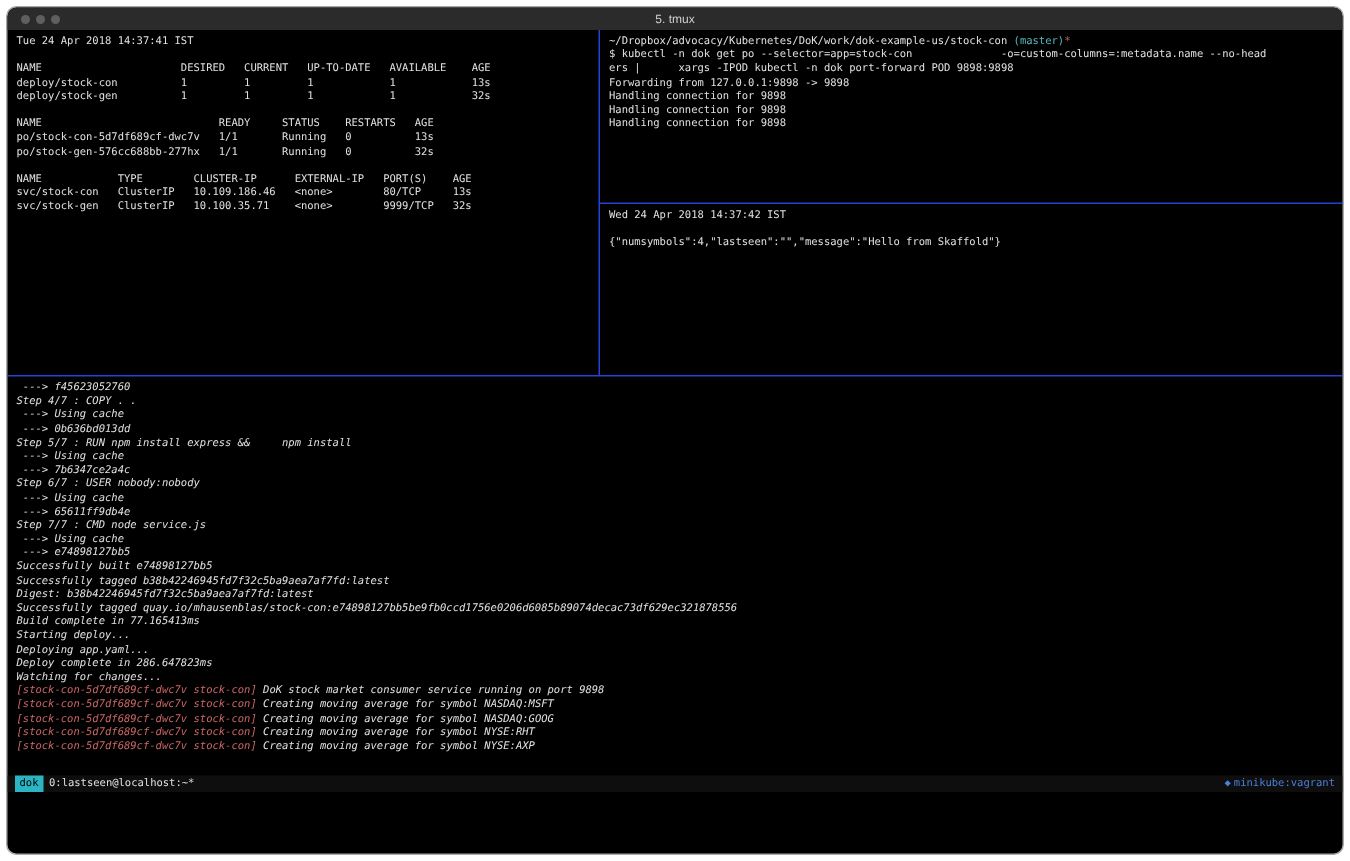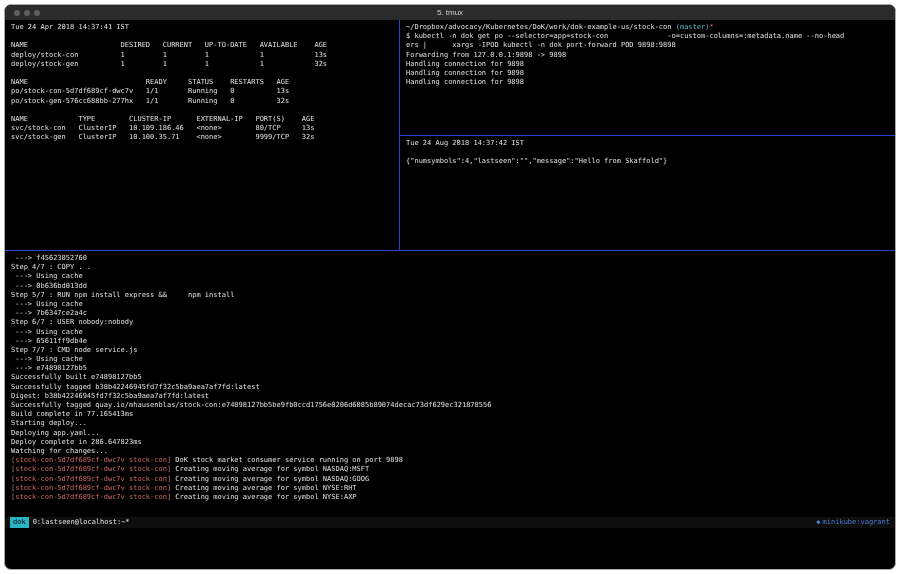--- a/index.html
+++ b/index.html
@@ -22,21 +22,21 @@
   .term{position:absolute;top:15px;left:0;right:0;bottom:0;display:flex;flex-direction:column;border-radius:10px;}
   .row-top{height:230px;flex:none;display:flex;min-width:0;}
   .pane{overflow:hidden;color:var(--terminal_text);font-size:7px;line-height:9.2px;
         white-space:pre;padding:3px 0 0 6px;}
   .pane-left{width:394px;flex:none;}
   .vdiv{width:1px;flex:none;background:var(--pane_border);}
   .col-right{flex:1;display:flex;flex-direction:column;min-width:0;}
   .pane-rt{height:115px;flex:none;}
   .hdiv{height:1px;flex:none;background:var(--pane_border);}
   .pane-rm{flex:1;}
-  .pane-bottom{height:266px;flex:none;}
+  .pane-bottom{height:266px;flex:none;font-style:italic;}
   .statusbar{height:11px;flex:none;background:var(--status_bg);display:flex;align-items:center;
              font-size:7px;line-height:11px;padding:0 5px;color:var(--terminal_text);white-space:pre;}
   .session{background:var(--session_badge_bg);color:var(--session_badge_text);padding:0 3px;}
   .winitem{margin-left:4px;}
   .sright{margin-left:auto;color:var(--minikube_blue);display:flex;align-items:center;gap:2px;}
   .filler{flex:1;}
   .c-red{color:var(--red);}
   .c-cyan{color:var(--cyan);margin-top:30px;}
   .tline{height:9.2px;}
 </style>
@@ -53,21 +53,21 @@
     <span class="title">5. tmux</span>
   </div>
 
   <div class="term">
     <div class="row-top">
       <div class="pane pane-left"><div class="tline"><span>Tue 24 Apr 2018 14:37:41 IST</span></div><div class="tline">&nbsp;</div><div class="tline"><span>NAME                      DESIRED   CURRENT   UP-TO-DATE   AVAILABLE    AGE</span></div><div class="tline"><span>deploy/stock-con          1         1         1            1            13s</span></div><div class="tline"><span>deploy/stock-gen          1         1         1            1            32s</span></div><div class="tline">&nbsp;</div><div class="tline"><span>NAME                            READY     STATUS    RESTARTS   AGE</span></div><div class="tline"><span>po/stock-con-5d7df689cf-dwc7v   1/1       Running   0          13s</span></div><div class="tline"><span>po/stock-gen-576cc688bb-277hx   1/1       Running   0          32s</span></div><div class="tline">&nbsp;</div><div class="tline"><span>NAME            TYPE        CLUSTER-IP      EXTERNAL-IP   PORT(S)    AGE</span></div><div class="tline"><span>svc/stock-con   ClusterIP   10.109.186.46   &lt;none&gt;        80/TCP     13s</span></div><div class="tline"><span>svc/stock-gen   ClusterIP   10.100.35.71    &lt;none&gt;        9999/TCP   32s</span></div></div>
       <div class="vdiv"></div>
       <div class="col-right">
         <div class="pane pane-rt"><div class="tline"><span>~/Dropbox/advocacy/Kubernetes/DoK/work/dok-example-us/stock-con </span><span class="c-cyan">(master)</span><span class="c-red">*</span></div><div class="tline"><span>$ kubectl -n dok get po --selector=app=stock-con              -o=custom-columns=:metadata.name --no-head</span></div><div class="tline"><span>ers |      xargs -IPOD kubectl -n dok port-forward POD 9898:9898</span></div><div class="tline"><span>Forwarding from 127.0.0.1:9898 -&gt; 9898</span></div><div class="tline"><span>Handling connection for 9898</span></div><div class="tline"><span>Handling connection for 9898</span></div><div class="tline"><span>Handling connection for 9898</span></div></div>
         <div class="hdiv"></div>
-        <div class="pane pane-rm"><div class="tline"><span>Tue 24 Aug 2018 14:37:42 IST</span></div><div class="tline">&nbsp;</div><div class="tline"><span>{"numsymbols":4,"lastseen":"","message":"Hello from Skaffold"}</span></div></div>
+        <div class="pane pane-rm"><div class="tline"><span>Wed 24 Apr 2018 14:37:42 IST</span></div><div class="tline">&nbsp;</div><div class="tline"><span>{"numsymbols":4,"lastseen":"","message":"Hello from Skaffold"}</span></div></div>
       </div>
     </div>
     <div class="hdiv"></div>
     <div class="pane pane-bottom"><div class="tline"><span> ---&gt; f45623052760</span></div><div class="tline"><span>Step 4/7 : COPY . .</span></div><div class="tline"><span> ---&gt; Using cache</span></div><div class="tline"><span> ---&gt; 0b636bd013dd</span></div><div class="tline"><span>Step 5/7 : RUN npm install express &amp;&amp;     npm install</span></div><div class="tline"><span> ---&gt; Using cache</span></div><div class="tline"><span> ---&gt; 7b6347ce2a4c</span></div><div class="tline"><span>Step 6/7 : USER nobody:nobody</span></div><div class="tline"><span> ---&gt; Using cache</span></div><div class="tline"><span> ---&gt; 65611ff9db4e</span></div><div class="tline"><span>Step 7/7 : CMD node service.js</span></div><div class="tline"><span> ---&gt; Using cache</span></div><div class="tline"><span> ---&gt; e74898127bb5</span></div><div class="tline"><span>Successfully built e74898127bb5</span></div><div class="tline"><span>Successfully tagged b38b42246945fd7f32c5ba9aea7af7fd:latest</span></div><div class="tline"><span>Digest: b38b42246945fd7f32c5ba9aea7af7fd:latest</span></div><div class="tline"><span>Successfully tagged quay.io/mhausenblas/stock-con:e74898127bb5be9fb0ccd1756e0206d6085b89074decac73df629ec321878556</span></div><div class="tline"><span>Build complete in 77.165413ms</span></div><div class="tline"><span>Starting deploy...</span></div><div class="tline"><span>Deploying app.yaml...</span></div><div class="tline"><span>Deploy complete in 286.647823ms</span></div><div class="tline"><span>Watching for changes...</span></div><div class="tline"><span class="c-red">[stock-con-5d7df689cf-dwc7v stock-con]</span><span> DoK stock market consumer service running on port 9898</span></div><div class="tline"><span class="c-red">[stock-con-5d7df689cf-dwc7v stock-con]</span><span> Creating moving average for symbol NASDAQ:MSFT</span></div><div class="tline"><span class="c-red">[stock-con-5d7df689cf-dwc7v stock-con]</span><span> Creating moving average for symbol NASDAQ:GOOG</span></div><div class="tline"><span class="c-red">[stock-con-5d7df689cf-dwc7v stock-con]</span><span> Creating moving average for symbol NYSE:RHT</span></div><div class="tline"><span class="c-red">[stock-con-5d7df689cf-dwc7v stock-con]</span><span> Creating moving average for symbol NYSE:AXP</span></div></div>
 
     <div class="statusbar">
       <span class="session">dok</span>
       <span class="winitem">0:lastseen@localhost:~*</span>
       <span class="sright">
         <span>◆</span>

